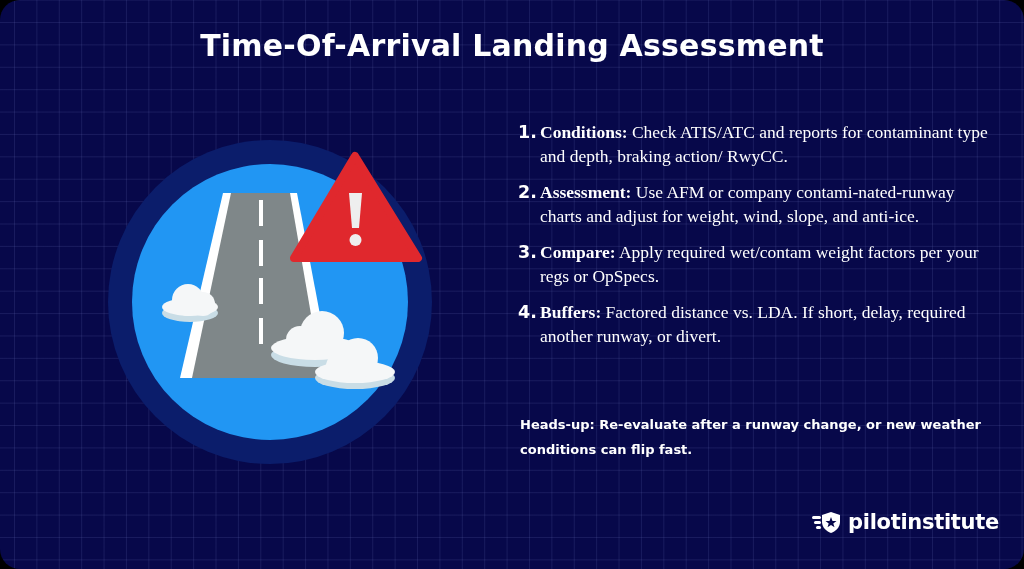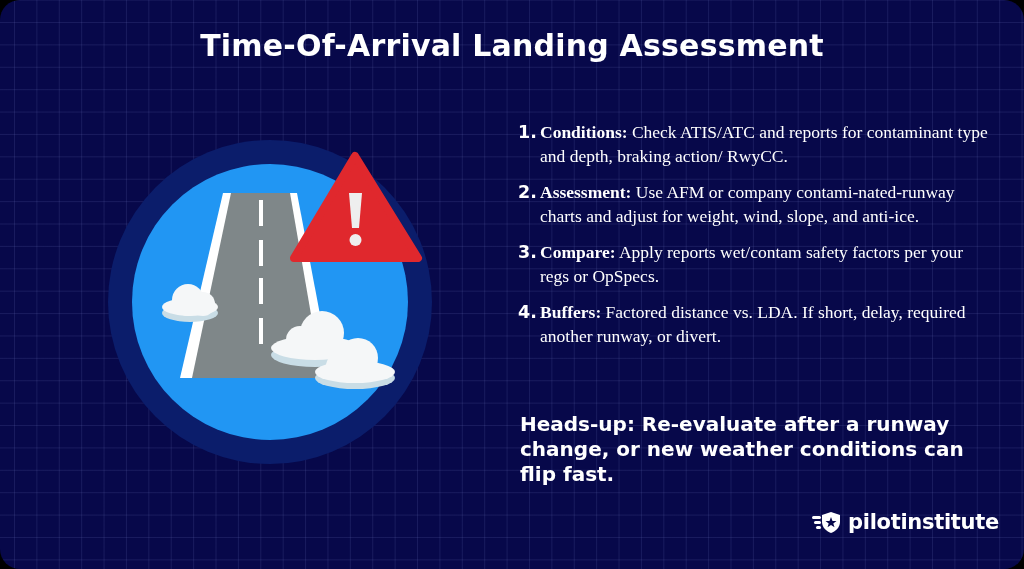--- a/index.html
+++ b/index.html
@@ -19,21 +19,21 @@
     color:#fff; font-weight:bold; font-size:30px; letter-spacing:0.2px;
   }
   .illus { position:absolute; left:100px; top:130px; width:340px; height:340px; }
   .list { position:absolute; left:518px; top:120px; width:470px; color:#fff; }
   .item { display:flex; font-size:17.5px; line-height:24px; margin-bottom:12px; }
   .item .num { font-weight:bold; width:22px; flex:none; }
   .item .body { flex:1;font-family:Liberation Serif, serif; }
   .item .lbl { font-weight:bold; }
   .headsup {
     position:absolute; left:520px; top:412px; width:480px;
-    color:#fff; font-weight:bold; font-size:20px; line-height:25px;
+    color:#fff; font-weight:bold; font-size:13px; line-height:25px;
   }
   .logo { position:absolute; left:812px; top:510px; display:flex; align-items:center; }
   .logo-text { color:#fff; font-weight:bold; font-size:21px; margin-left:6px; letter-spacing:-0.3px; }
 </style>
 </head>
 <body>
 
 <div class="card">
   <div class="title">Time-Of-Arrival Landing Assessment</div>
 
@@ -75,21 +75,21 @@
     <div class="item">
       <span class="num">1.</span>
       <span class="body"><span class="lbl">Conditions:</span><span> Check ATIS/ATC and reports for contaminant type and depth, braking action/ RwyCC.</span></span>
     </div>
     <div class="item">
       <span class="num">2.</span>
       <span class="body"><span class="lbl">Assessment:</span><span> Use AFM or company contami-nated-runway charts and adjust for weight, wind, slope, and anti-ice.</span></span>
     </div>
     <div class="item">
       <span class="num">3.</span>
-      <span class="body"><span class="lbl">Compare:</span><span> Apply reports wet/contam safety factors per your regs or OpSpecs.</span></span>
+      <span class="body"><span class="lbl">Compare:</span><span> Apply required wet/contam weight factors per your regs or OpSpecs.</span></span>
     </div>
     <div class="item">
       <span class="num">4.</span>
       <span class="body"><span class="lbl">Buffers:</span><span> Factored distance vs. LDA. If short, delay, required another runway, or divert.</span></span>
     </div>
   </div>
 
   <div class="headsup">Heads-up: Re-evaluate after a runway change, or new weather conditions can flip fast.</div>
 
   <div class="logo">

